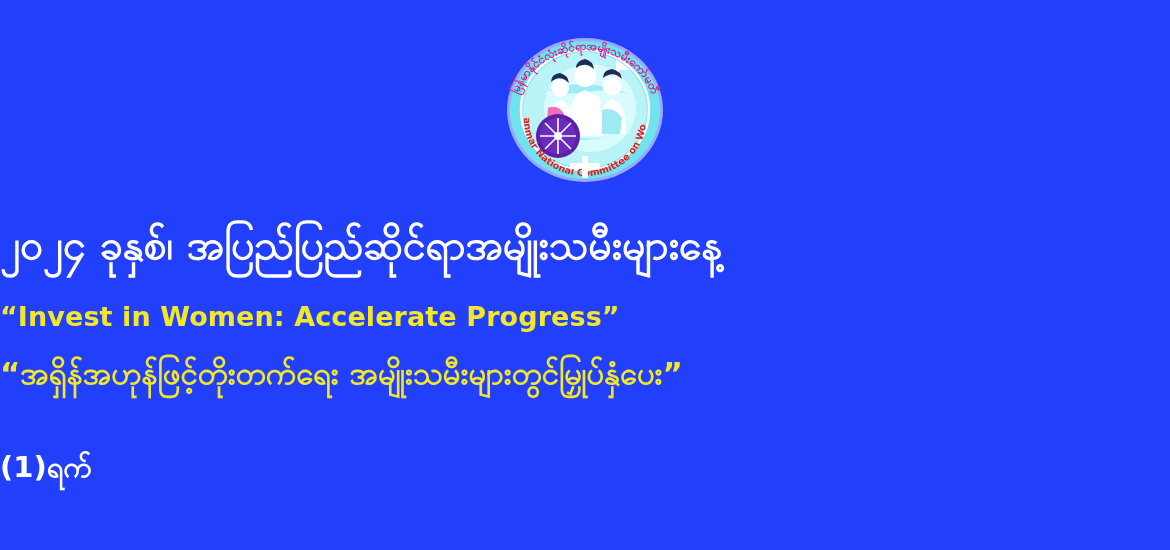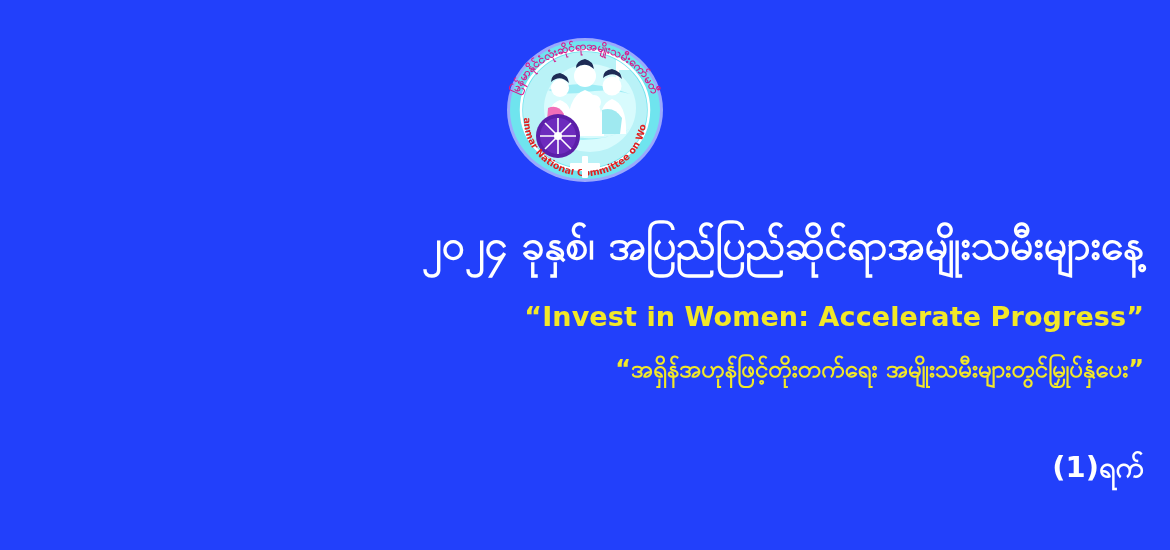--- a/index.html
+++ b/index.html
@@ -30,21 +30,21 @@
     width: 190px;
     height: 155px;
   }
   .logo-svg { display: block; width: 190px; height: 155px; }
 
   
   .line {
     position: absolute;
     left: 0;
     width: 1144px;
-    text-align: right;
+    text-align: left;
     white-space: nowrap;
   }
 
   #title-mm {
     top: 222px;
     color: #ffffff;
     font-size: 41px;
     font-weight: 700;
     letter-spacing: -0.2px;
     line-height: 1.15;
@@ -55,21 +55,21 @@
     color: #f2e829;
     font-size: 27px;
     font-weight: 700;
     letter-spacing: 0.1px;
     line-height: 1.2;
   }
 
   #subtitle-mm {
     top: 355px;
     color: #f2e829;
-    font-size: 24px;
+    font-size: 31px;
     font-weight: 700;
     line-height: 1.2;
   }
 
   #date-mm-1 {
     top: 418px;
     color: #ffffff;
     font-size: 29px;
     font-weight: 700;
     line-height: 1.2;

